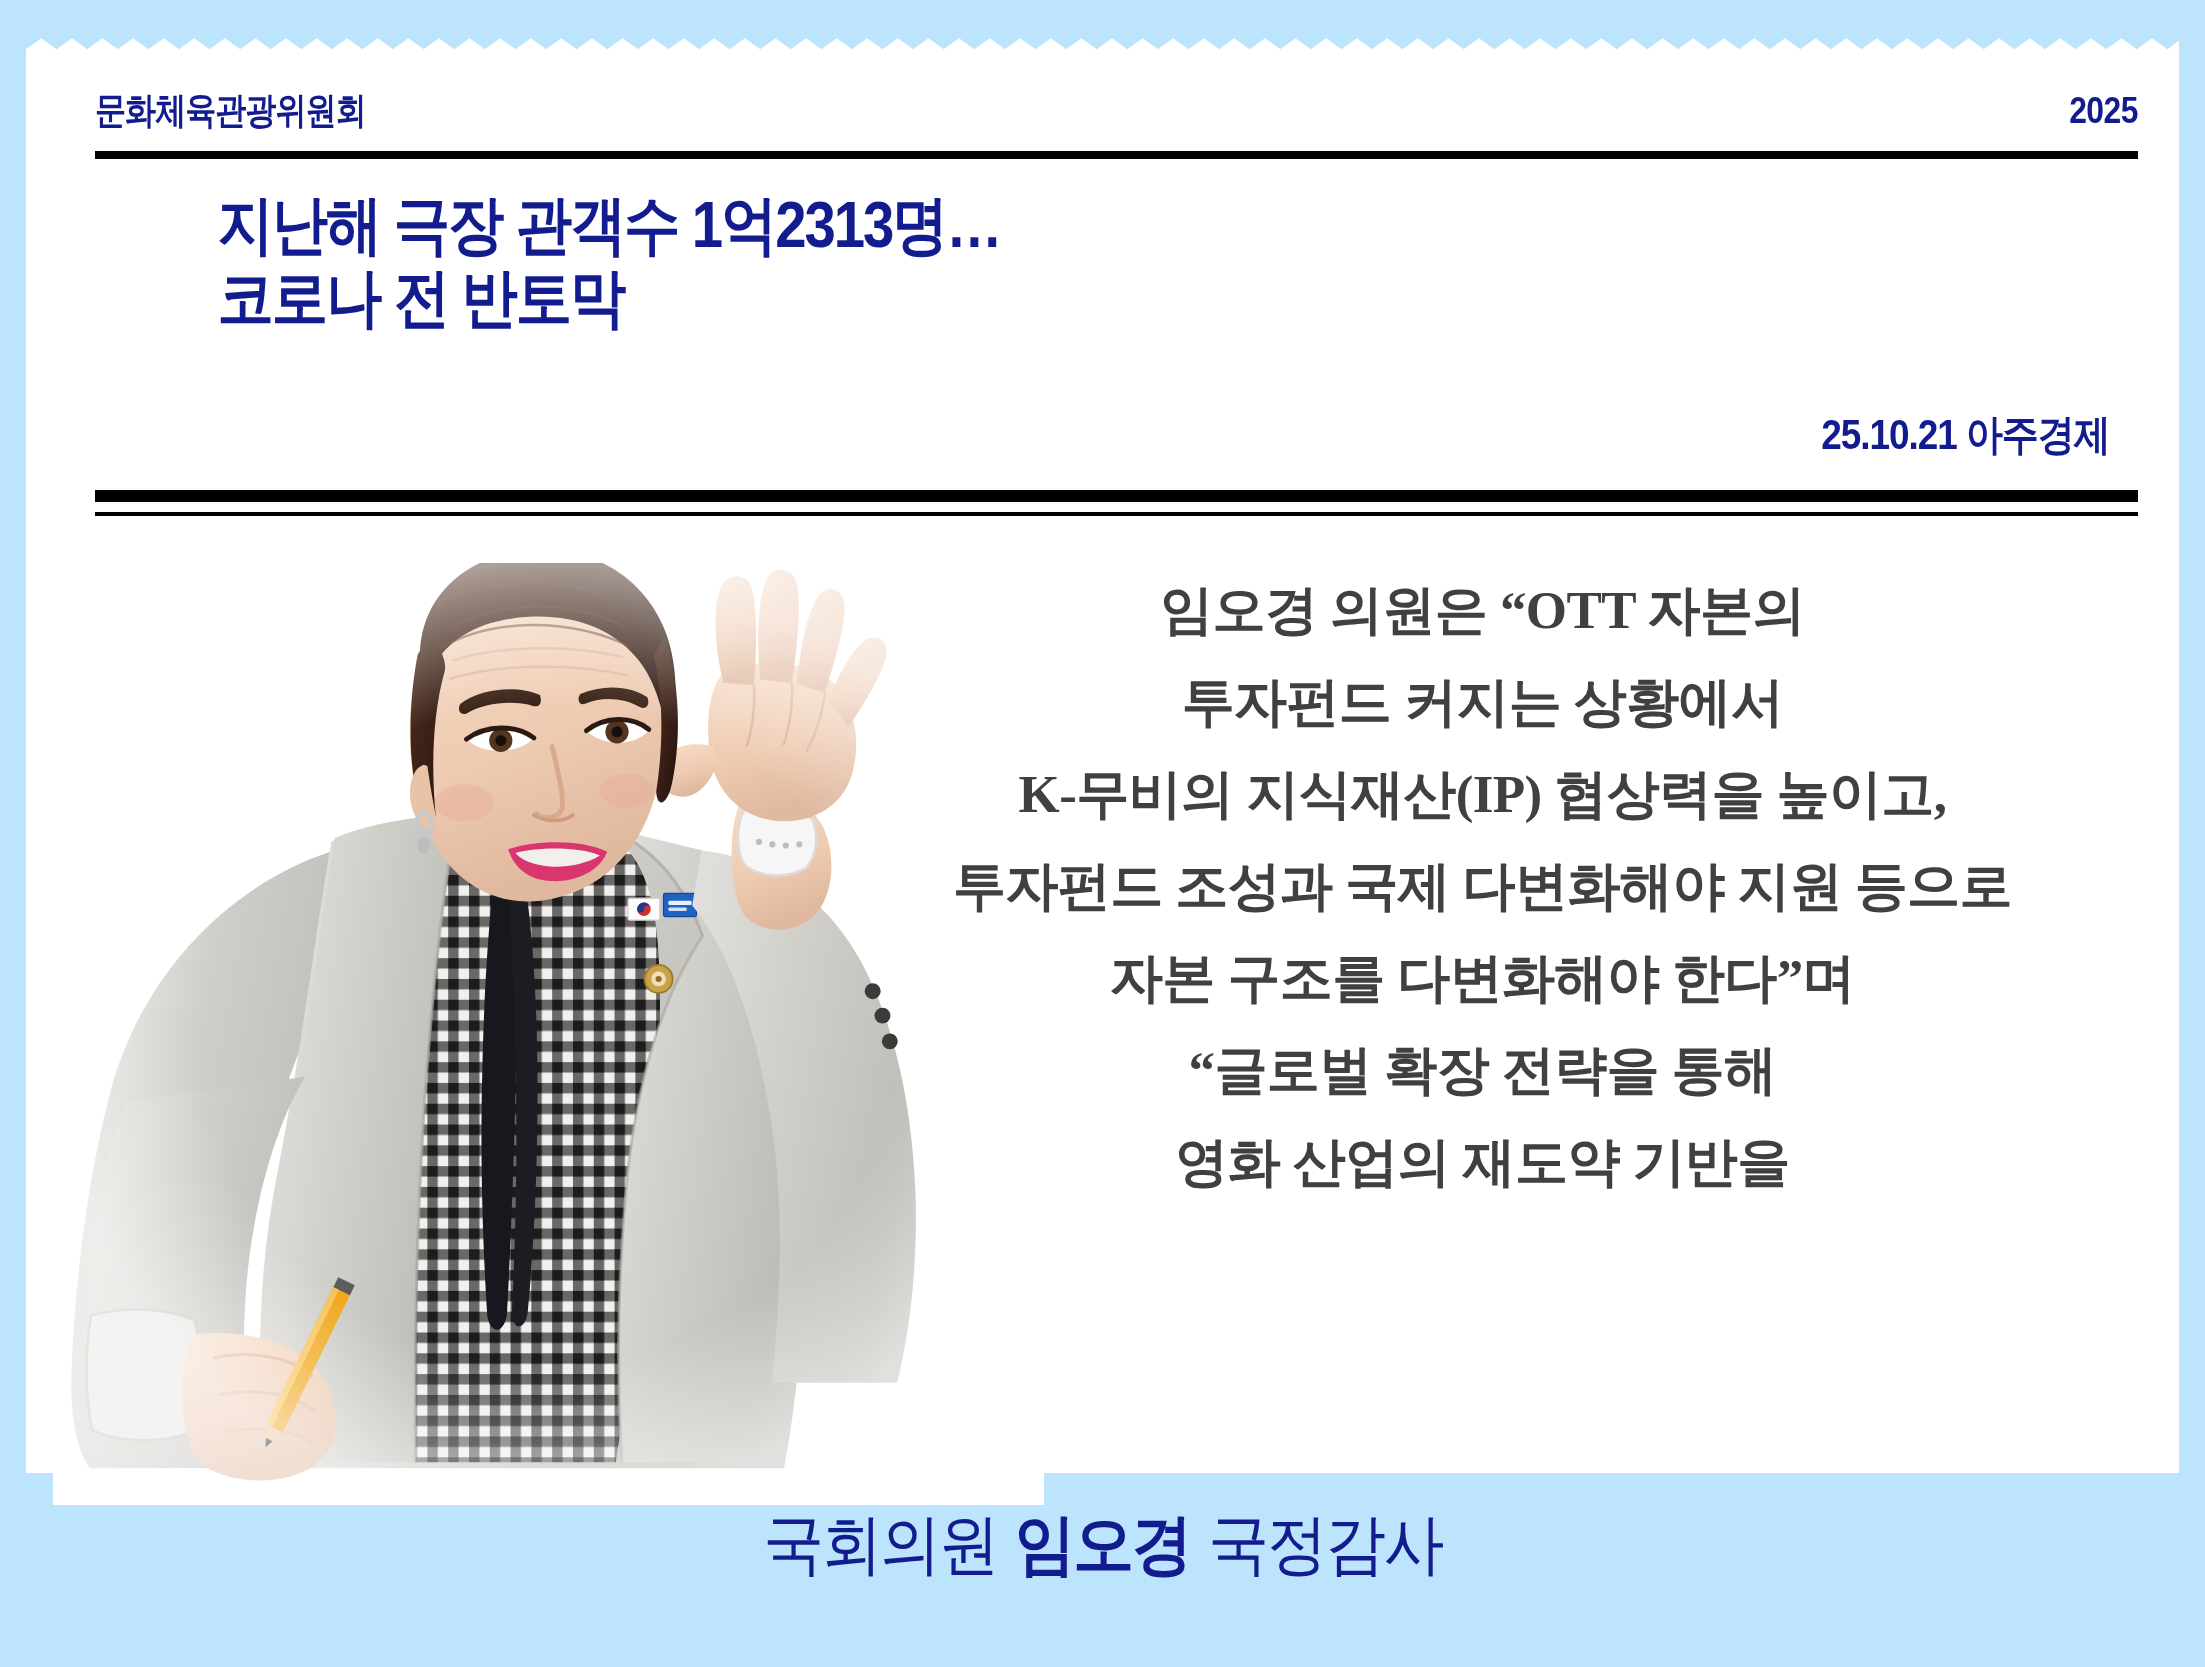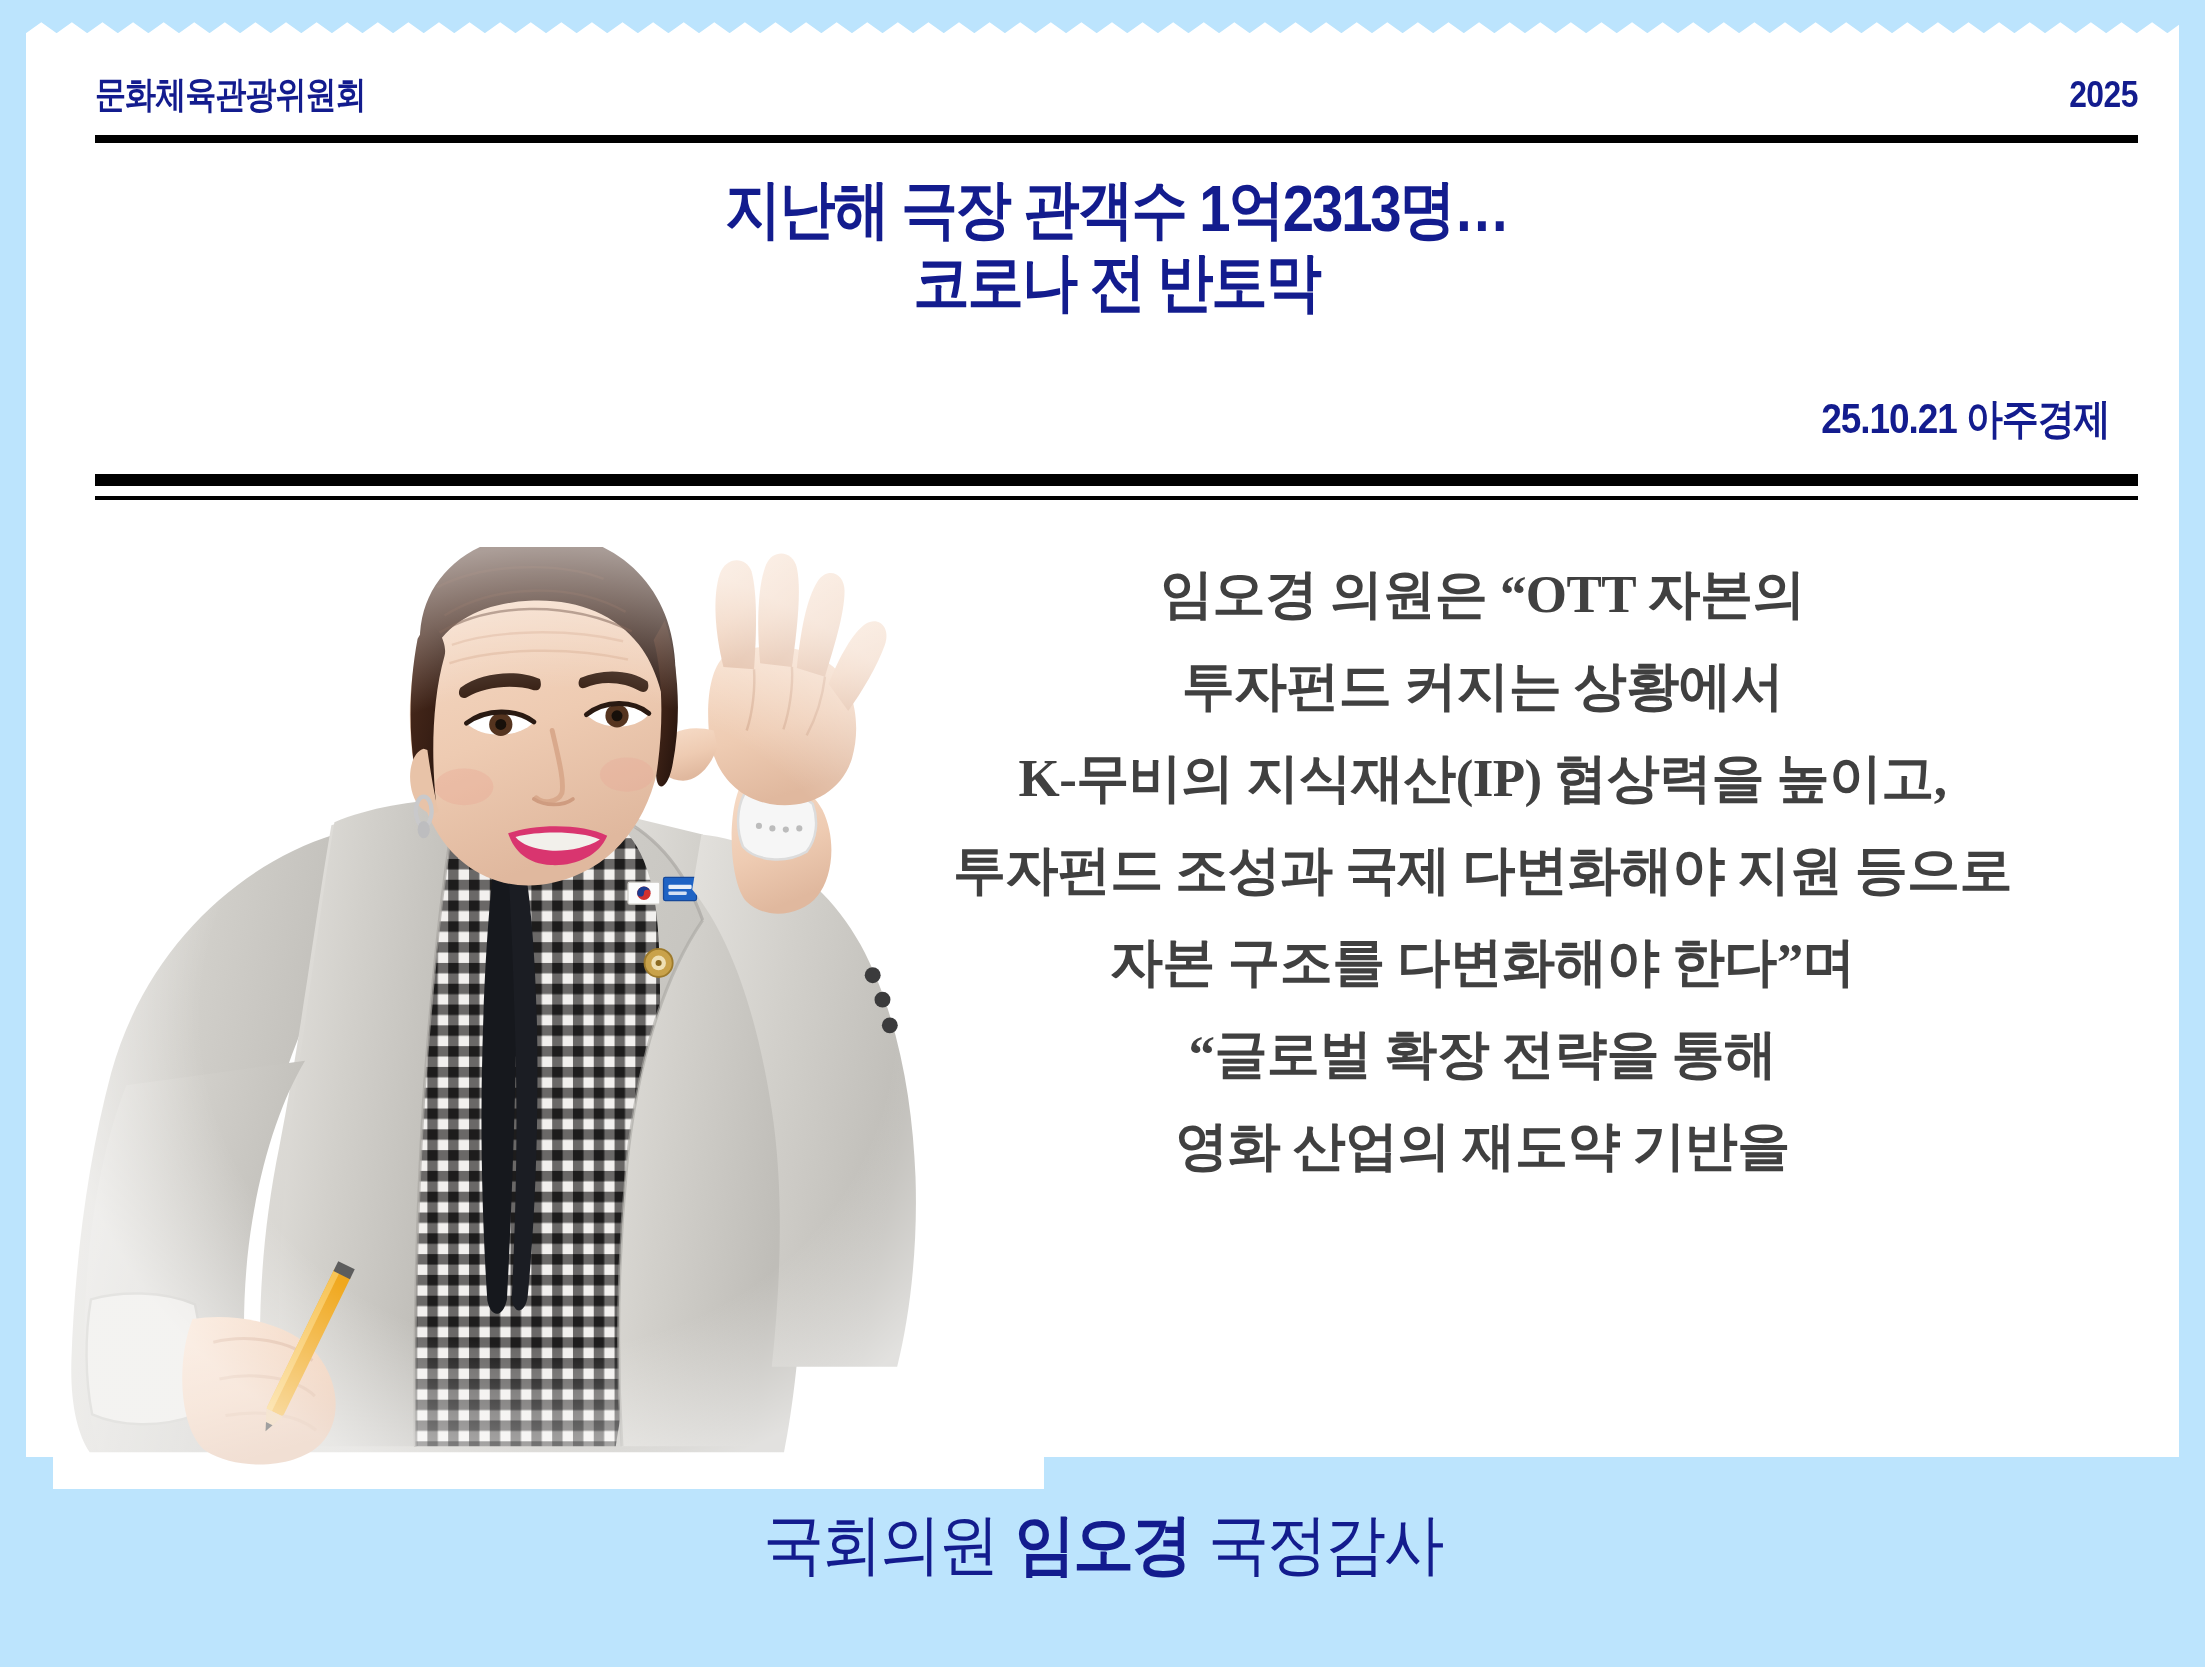--- a/index.html
+++ b/index.html
@@ -13,21 +13,21 @@
     height: 1667px;
     background: #bce4fd;
     overflow: hidden;
     font-family: "Liberation Sans", "DejaVu Sans", sans-serif;
   }
 
   
   #sheet {
     position: absolute;
     left: 26px;
-    top: 21px;
+    top: 37px;
     width: 2153px;
     height: 1436px;
     background: #ffffff;
   }
   
   #sawtooth {
     position: absolute;
     left: 0;
     top: 0;
     width: 100%;
@@ -82,21 +82,21 @@
     height: 8px;
     background: #000000;
   }
 
   
   #headline-block {
     position: absolute;
     left: 69px;
     top: 152px;
     width: 2043px;
-    text-align: center;
+    text-align: left;
   }
   .headline-line {
     font-size: 64px;
     font-weight: 700;
     color: #131c8e;
     letter-spacing: -2.4px;
     line-height: 73px;
     transform: scaleX(0.88);
     white-space: nowrap;
   }

